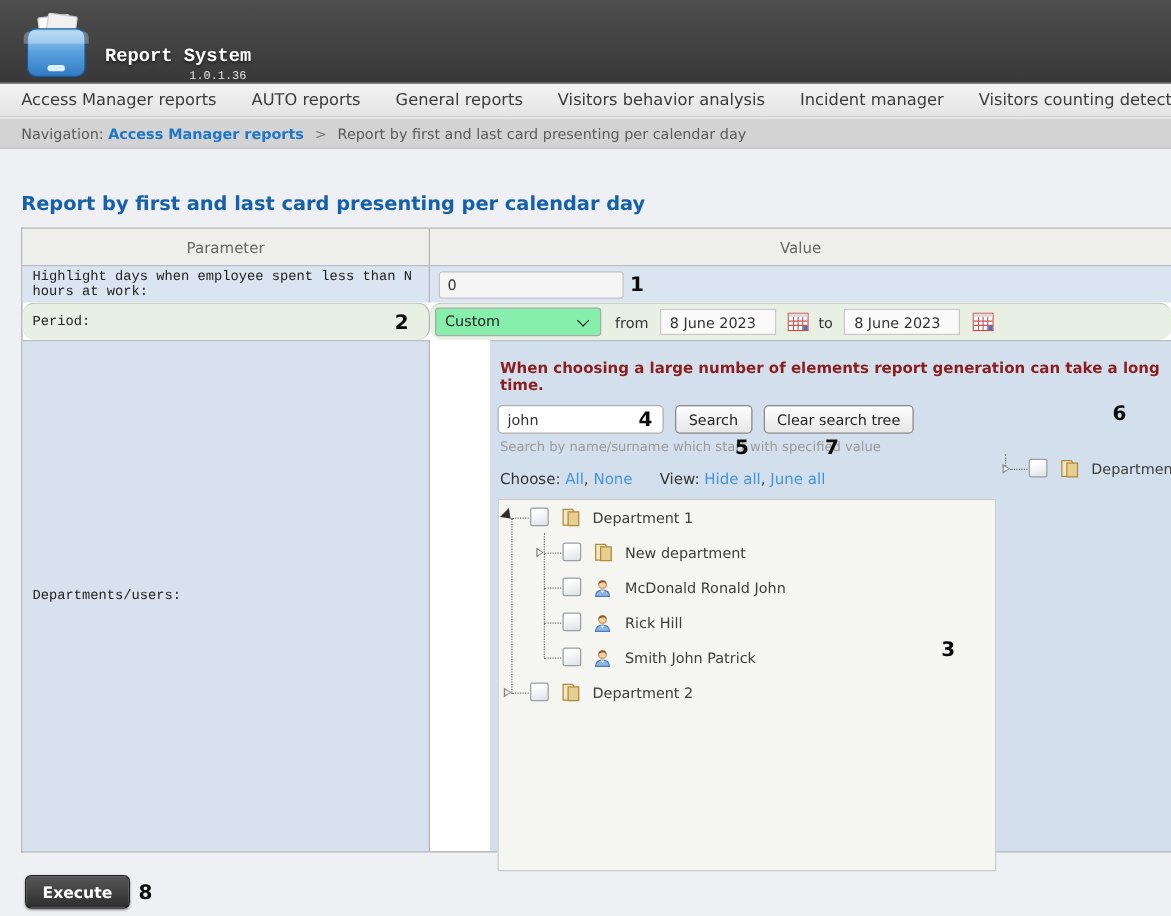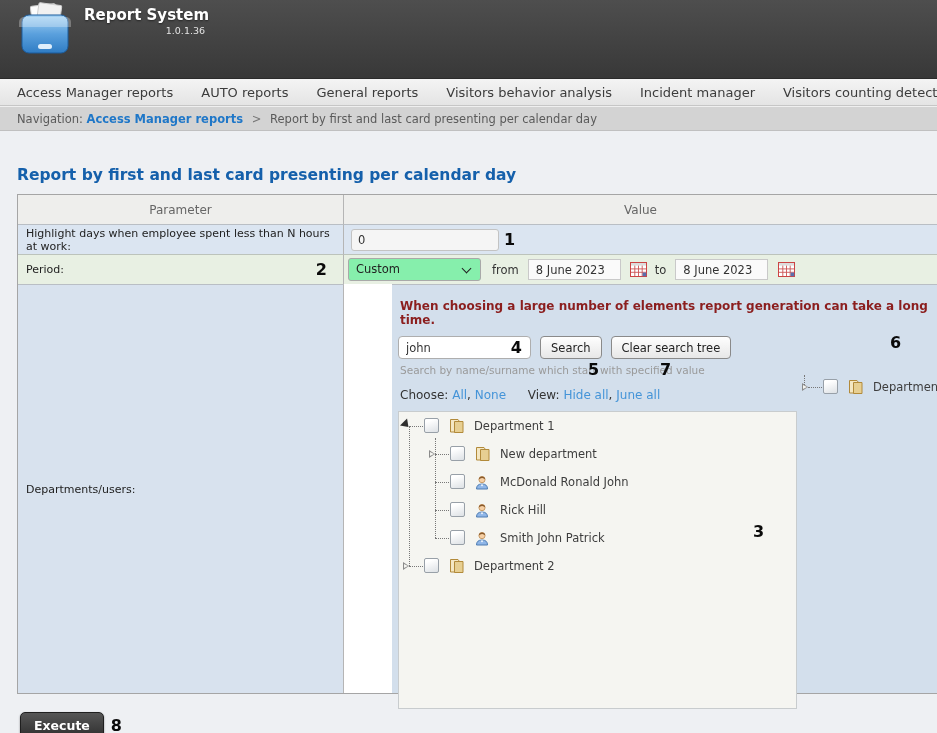--- a/index.html
+++ b/index.html
@@ -2,22 +2,22 @@
 <html><head>
 <meta charset="utf-8">
 <style>
   * { margin:0; padding:0; box-sizing:border-box; }
   html,body { width:937px; height:733px; }
   body {
     font-family:"DejaVu Sans","Liberation Sans",sans-serif;
     background:#eef0f3; color:#333; overflow:hidden; position:relative;
   }
   
-  .app-header { height:79px; background:linear-gradient(#4e4e4e,#383838);
-    display:flex; align-items:flex-start; padding-left:14px; border-bottom:1px solid #2b2b2b; }
+  .app-header { height:67px; background:linear-gradient(#4e4e4e,#383838);
+    display:flex; align-items:flex-end; padding-left:14px; border-bottom:1px solid #2b2b2b;font-family:Liberation Mono, monospace; }
   .logo { width:62px; height:56px; margin-top:2px; }
   .brand { display:flex; flex-direction:column; margin-left:8px; margin-top:6px; }
   .brand-title { color:#fff; font-size:15px; font-weight:bold; text-shadow:0 1px 2px rgba(0,0,0,.5); }
   .brand-version { color:#e3e3e3; font-size:9.5px; align-self:flex-end; margin-right:4px; margin-top:1px; }
   
   .menu { height:27px; background:linear-gradient(#f4f4f4,#e4e4e4);
     display:flex; align-items:center; gap:28px; padding-left:17px;
     border-bottom:1px solid #c6c6c6; }
   .menu-item { font-size:13px; color:#3c3c3c; cursor:pointer; white-space:nowrap; }
   
@@ -29,25 +29,25 @@
   
   .page-title { color:#1560ab; font-size:15.5px; font-weight:bold; margin:35px 0 0 17px; }
   .tbl { margin:10px 0 0 17px; width:920px; display:grid;
     grid-template-columns:326px 1fr; grid-template-rows:29px 30px 30px 409px;
     border:1px solid #a5a5a5; border-right:none; background:#fff; }
   .cell { position:relative; }
   .cell.p { border-right:1px solid #b5b5b5; }
   .head { background:#eeeeec; color:#666; font-size:12px;
     display:flex; align-items:center; justify-content:center; }
   .r1 { background:#dbe5f1; border-top:1px solid #b9bec4; }
-  .r2 { background:#e8f0e3; border-top:1px solid #bcc3bb; }
+  .r2 { background:#e8f0e3; border-top:1px solid #bcc3bb;border-radius:10px; }
   .r3 { border-top:1px solid #b9bec4; }
   .r3.p { background:#d8e2ee; display:flex; align-items:center; }
   .r3.v { background:#d3dfec;margin-left:48px; }
-  .plabel { font-size:11px; color:#222; padding-left:8px; }
+  .plabel { font-size:11px; color:#222; padding-left:8px;font-family:Liberation Mono, monospace; }
   .row-flex { display:flex; align-items:center; height:100%; }
   .marker { font-weight:bold; font-size:16px; color:#0a0a0a; line-height:1; }
   
   .num-input { width:148px; height:22px; background:#f5f5f5; border:1px solid #c3c3c3;
     border-radius:3px; font-size:11.5px; color:#333; padding:0 6px;
     font-family:inherit; margin-left:7px; }
   .r1 .marker { margin-left:5px; }
   
   .r2.p { display:flex; align-items:center; justify-content:space-between; padding-right:16px; }
   .select-box { position:relative; width:133px; height:23px; margin-left:4px;

